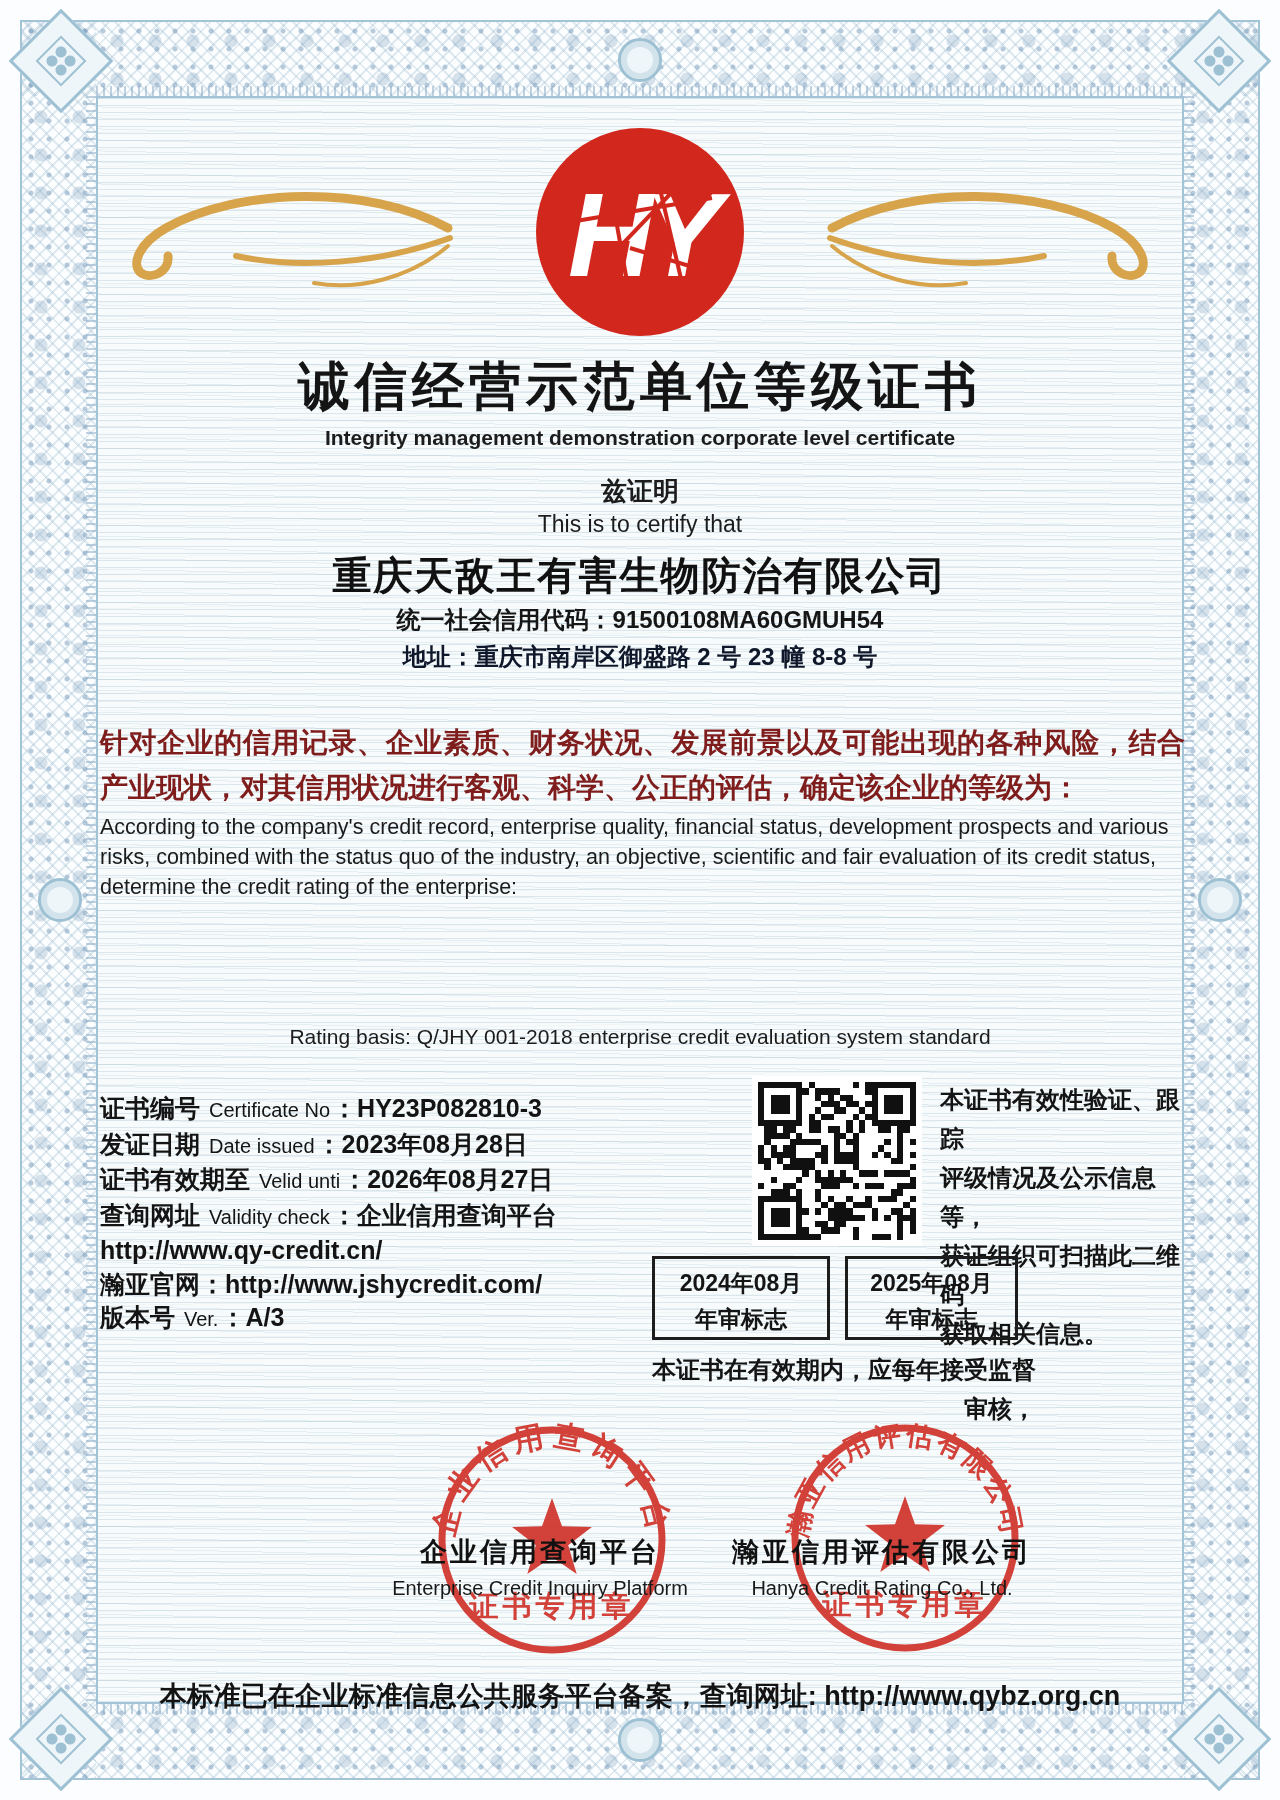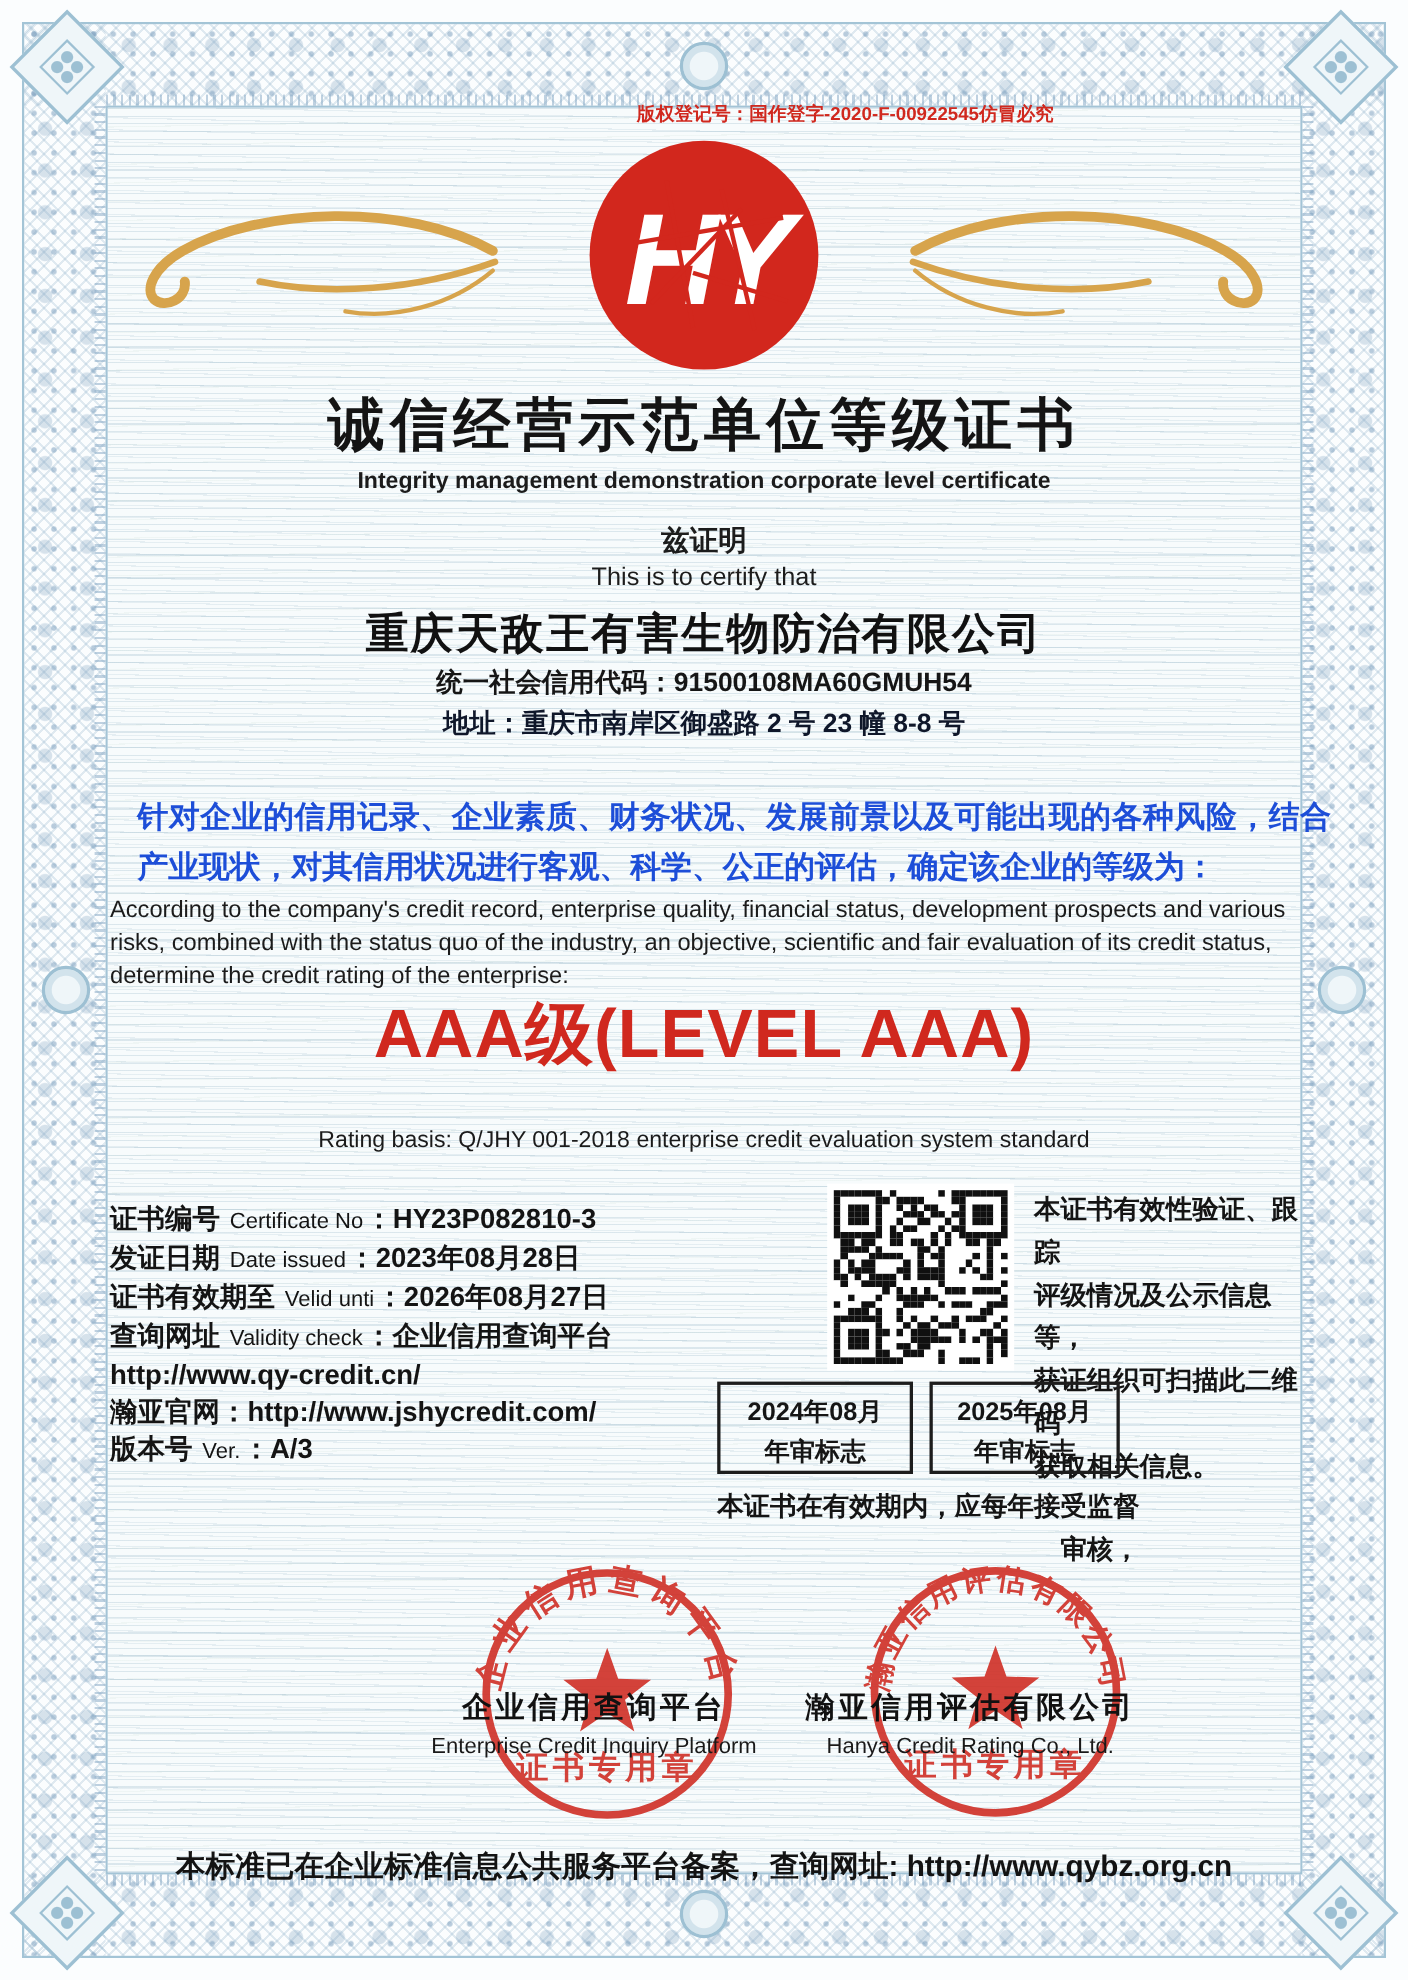--- a/index.html
+++ b/index.html
@@ -57,21 +57,21 @@
     font-weight:700; color:#141414; letter-spacing:5px; }
   .title-en { top:426px; left:0; width:100%; text-align:center; font-size:21px;
     font-weight:600; color:#1c1c1c; }
   .certify-zh { top:474px; left:0; width:100%; text-align:center; font-size:26px; font-weight:600; color:#1c1c1c; }
   .certify-en { top:511px; left:0; width:100%; text-align:center; font-size:23px; color:#1c1c1c; }
   .company { top:549px; left:0; width:100%; text-align:center; font-size:39px;
     font-weight:800; color:#111; letter-spacing:2px; }
   .credit-code { top:604px; left:0; width:100%; text-align:center; font-size:24px; font-weight:600; color:#161616; }
   .address { top:641px; left:0; width:100%; text-align:center; font-size:24px; font-weight:600; color:#0f172a; }
   .para-zh { top:720px; left:100px; width:1085px; font-size:28px; line-height:45px;
-    font-weight:600; color:#1d4ed8; text-align:justify;margin-left:25px; }
+    font-weight:600; color:#7f1d1d; text-align:justify; }
   .para-en { top:812px; left:100px; width:1090px; font-size:21.5px; line-height:30px;
     color:#1b1b1b; text-align:left; }
   .level { top:898px; left:0; width:100%; text-align:center; font-size:62px;
     font-weight:800; color:#d0281e; letter-spacing:1px; }
   .basis-zh { top:996px; left:0; width:100%; text-align:center; font-size:21px; font-weight:600; color:#161616; }
   .basis-en { top:1025px; left:0; width:100%; text-align:center; font-size:21px; color:#1b1b1b; }
 
   .info { top:1092px; left:100px; width:560px; }
   .info-line { font-size:25px; font-weight:600; color:#141414; line-height:33.5px; white-space:nowrap; }
   .info-line .en { font-size:20px; font-weight:500; margin:0 2px; }
@@ -128,21 +128,20 @@
     </div>
   <div class="corner c-br">
       <div class="in"></div>
     </div>
   <div class="medal m-l"></div>
   <div class="medal m-r"></div>
   <div class="medal m-t"></div>
   <div class="medal m-b"></div>
   <div class="content-bg"></div>
 
-  <div class="abs copyright">版权登记号：国作登字-2020-F-00922545仿冒必究</div>
 
   <svg class="abs" style="top:168px;left:118px;" width="340" height="150" viewBox="0 0 340 150">
     <g fill="none" stroke="#d7a44c" stroke-linecap="round">
       <path d="M 330,60 C 250,16 120,20 48,60 C 20,76 14,96 22,104 C 32,113 52,104 50,88" stroke-width="9"></path>
       <path d="M 332,70 C 260,96 180,101 118,88" stroke-width="6"></path>
       <path d="M 330,78 C 292,110 240,123 196,115" stroke-width="4"></path>
     </g>
   </svg>
   <svg class="abs" style="top:168px;left:822px;transform:scaleX(-1);" width="340" height="150" viewBox="0 0 340 150">
     <g fill="none" stroke="#d7a44c" stroke-linecap="round">
@@ -167,21 +166,20 @@
   <div class="abs title-zh">诚信经营示范单位等级证书</div>
   <div class="abs title-en">Integrity management demonstration corporate level certificate</div>
   <div class="abs certify-zh">兹证明</div>
   <div class="abs certify-en">This is to certify that</div>
   <div class="abs company">重庆天敌王有害生物防治有限公司</div>
   <div class="abs credit-code">统一社会信用代码：91500108MA60GMUH54</div>
   <div class="abs address">地址：重庆市南岸区御盛路 2 号 23 幢 8-8 号</div>
 
   <div class="abs para-zh">针对企业的信用记录、企业素质、财务状况、发展前景以及可能出现的各种风险，结合产业现状，对其信用状况进行客观、科学、公正的评估，确定该企业的等级为：</div>
   <div class="abs para-en">According to the company's credit record, enterprise quality, financial status, development prospects and various risks, combined with the status quo of the industry, an objective, scientific and fair evaluation of its credit status, determine the credit rating of the enterprise:</div>
-  <div class="abs level">AAA级(LEVEL AAA)</div>
   <div class="abs basis-en">Rating basis: Q/JHY 001-2018 enterprise credit evaluation system standard</div>
 
   <div class="abs info">
     <div class="info-line"><span class="zh">证书编号</span> <span class="en">Certificate No</span><span>：</span><span>HY23P082810-3</span></div>
     <div class="info-line"><span class="zh">发证日期</span> <span class="en">Date issued</span><span>：</span><span>2023年08月28日</span></div>
     <div class="info-line"><span class="zh">证书有效期至</span> <span class="en">Velid unti</span><span>：</span><span>2026年08月27日</span></div>
     <div class="info-line"><span class="zh">查询网址</span> <span class="en">Validity check</span><span>：</span><span>企业信用查询平台</span></div>
     <div class="info-line"><span>http://www.qy-credit.cn/</span></div>
     <div class="info-line"><span class="zh">瀚亚官网</span><span>：</span><span>http://www.jshycredit.com/</span></div>
     <div class="info-line"><span class="zh">版本号</span> <span class="en">Ver.</span><span>：</span><span>A/3</span></div>

